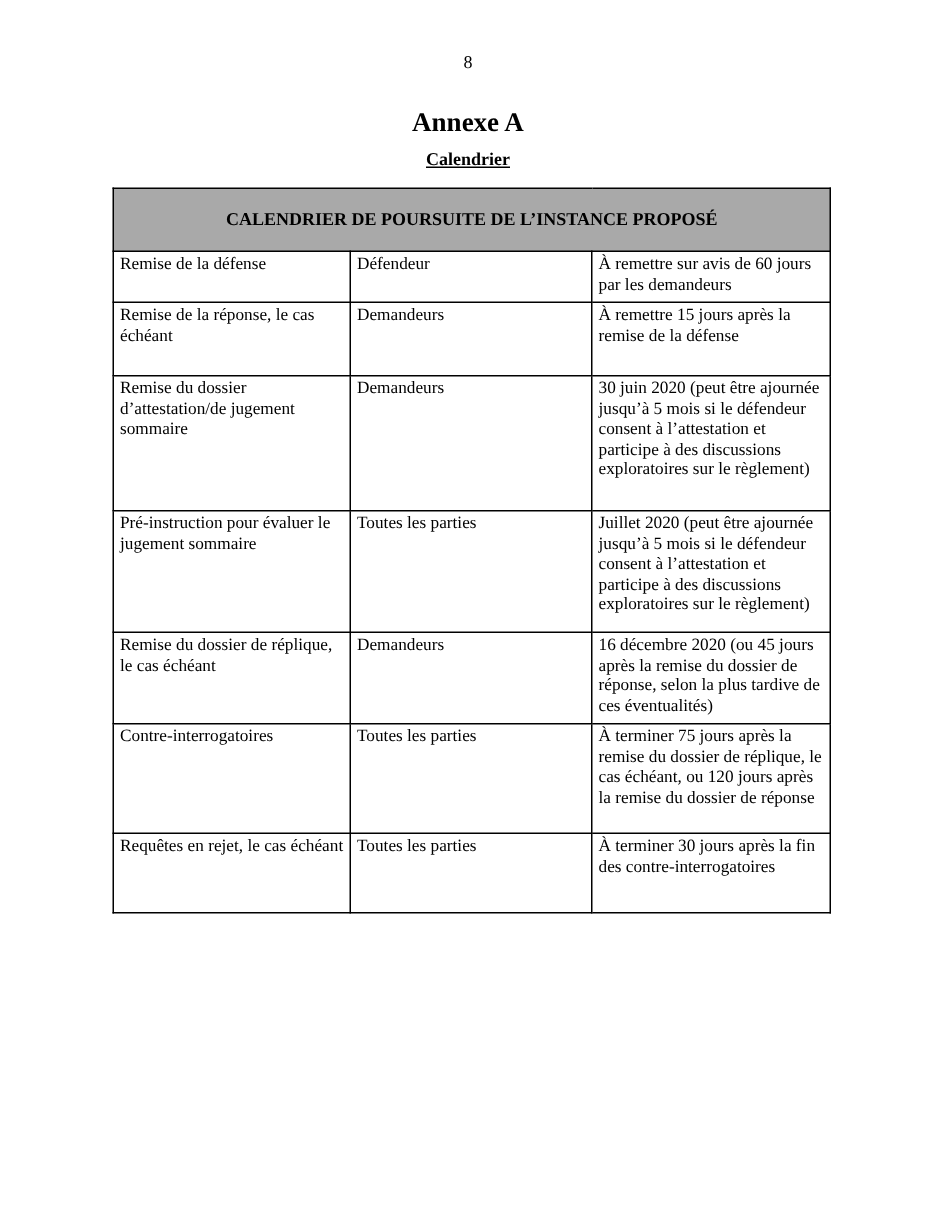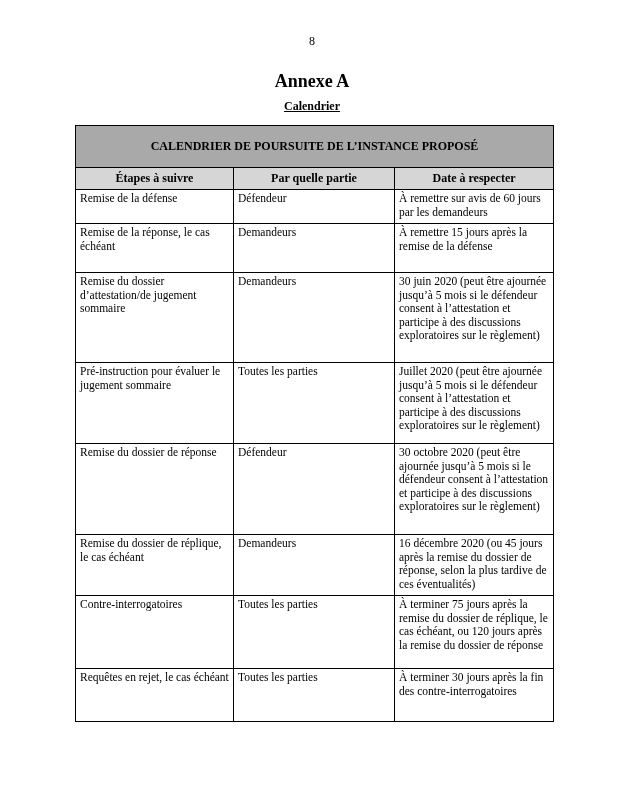--- a/index.html
+++ b/index.html
@@ -61,25 +61,20 @@
   <table class="schedule">
     <colgroup>
       <col style="width:158px">
       <col style="width:161px">
       <col style="width:159px">
     </colgroup>
     <thead>
       <tr>
         <th class="tbl-title" colspan="3" style="background: rgb(169, 169, 169);">CALENDRIER DE POURSUITE DE L’INSTANCE PROPOSÉ</th>
       </tr>
-      <tr id="col-headers">
-          <th class="col-header" style="background: rgb(214, 214, 214);">Étapes à suivre</th>
-          <th class="col-header" style="background: rgb(214, 214, 214);">Par quelle partie</th>
-          <th class="col-header" style="background: rgb(214, 214, 214);">Date à respecter</th>
-        </tr>
     </thead>
     <tbody id="table-body">
         <tr style="height: 34px;">
           <td class="cell">Remise de la défense</td>
           <td class="cell">Défendeur</td>
           <td class="cell">À remettre sur avis de 60 jours par les demandeurs</td>
         </tr>
         <tr style="height: 49px;">
           <td class="cell">Remise de la réponse, le cas échéant</td>
           <td class="cell">Demandeurs</td>
@@ -88,25 +83,20 @@
         <tr style="height: 90px;">
           <td class="cell">Remise du dossier d’attestation/de jugement sommaire</td>
           <td class="cell">Demandeurs</td>
           <td class="cell">30 juin 2020 (peut être ajournée jusqu’à 5 mois si le défendeur consent à l’attestation et participe à des discussions exploratoires sur le règlement)</td>
         </tr>
         <tr style="height: 81px;">
           <td class="cell">Pré-instruction pour évaluer le jugement sommaire</td>
           <td class="cell">Toutes les parties</td>
           <td class="cell">Juillet 2020 (peut être ajournée jusqu’à 5 mois si le défendeur consent à l’attestation et participe à des discussions exploratoires sur le règlement)</td>
         </tr>
-        <tr style="height: 91px;">
-          <td class="cell">Remise du dossier de réponse</td>
-          <td class="cell">Défendeur</td>
-          <td class="cell">30 octobre 2020 (peut être ajournée jusqu’à 5 mois si le défendeur consent à l’attestation et participe à des discussions exploratoires sur le règlement)</td>
-        </tr>
         <tr style="height: 61px;">
           <td class="cell">Remise du dossier de réplique, le cas échéant</td>
           <td class="cell">Demandeurs</td>
           <td class="cell">16 décembre 2020 (ou 45 jours après la remise du dossier de réponse, selon la plus tardive de ces éventualités)</td>
         </tr>
         <tr style="height: 73px;">
           <td class="cell">Contre-interrogatoires</td>
           <td class="cell">Toutes les parties</td>
           <td class="cell">À terminer 75 jours après la remise du dossier de réplique, le cas échéant, ou 120 jours après la remise du dossier de réponse</td>
         </tr>

